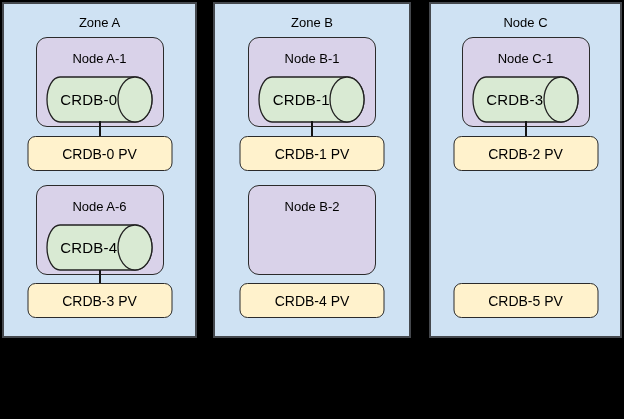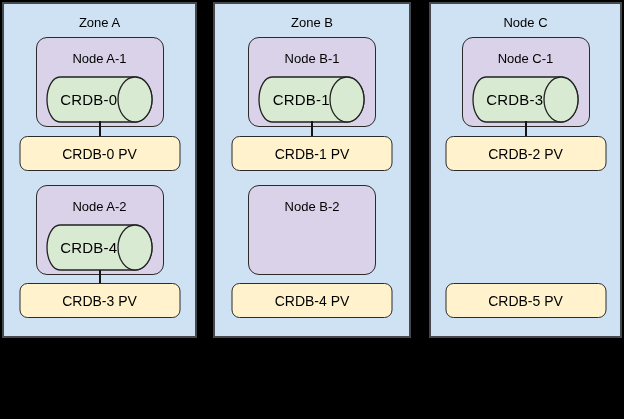--- a/index.html
+++ b/index.html
@@ -40,21 +40,21 @@
     font-size: 15px; letter-spacing: 0.2px;
   }
   .connector {
     position: absolute; left: 50%; width: 2px; margin-left: -1px;
     background: #151515;
   }
   .conn-1 { top: 117px; height: 17px; }
   .conn-2 { top: 266px; height: 15px; }
   .pv {
     position: absolute; left: 50%; transform: translateX(-50%);
-    width: 161px; height: 35px; box-sizing: border-box;
+    width: 145px; height: 35px; box-sizing: border-box;
     background: #fff2cc; border: 1.4px solid #2b2b2b; border-radius: 8px;
     display: flex; align-items: center; justify-content: center;
     font-size: 14px;
   }
   .pv-1 { top: 132px; }
   .pv-2 { top: 279px; text-align: center; }
 </style>
 </head>
 <body>
 
@@ -72,21 +72,21 @@
         </svg>
         <div class="cyl-label">CRDB-0</div>
       </div>
     </div>
     <div class="connector conn-1"></div>
     <div class="pv pv-1">
       <span>CRDB-0 PV</span>
     </div>
 
     <div class="node node-2">
-      <div class="node-title">Node A-2</div>
+      <div class="node-title">Node A-6</div>
       <div class="cyl">
         <svg viewBox="0 0 108 47">
           <path d="M 89 1 L 14 1 A 13 22.5 0 0 0 14 46 L 89 46 A 17 22.5 0 0 0 89 1 Z" fill="#d9ead3" stroke="#222" stroke-width="1.3"></path>
           <ellipse cx="89" cy="23.5" rx="17" ry="22.5" fill="#d9ead3" stroke="#222" stroke-width="1.3"></ellipse>
         </svg>
         <div class="cyl-label">CRDB-4</div>
       </div>
     </div>
     <div class="connector conn-2"></div>
     <div class="pv pv-2">

